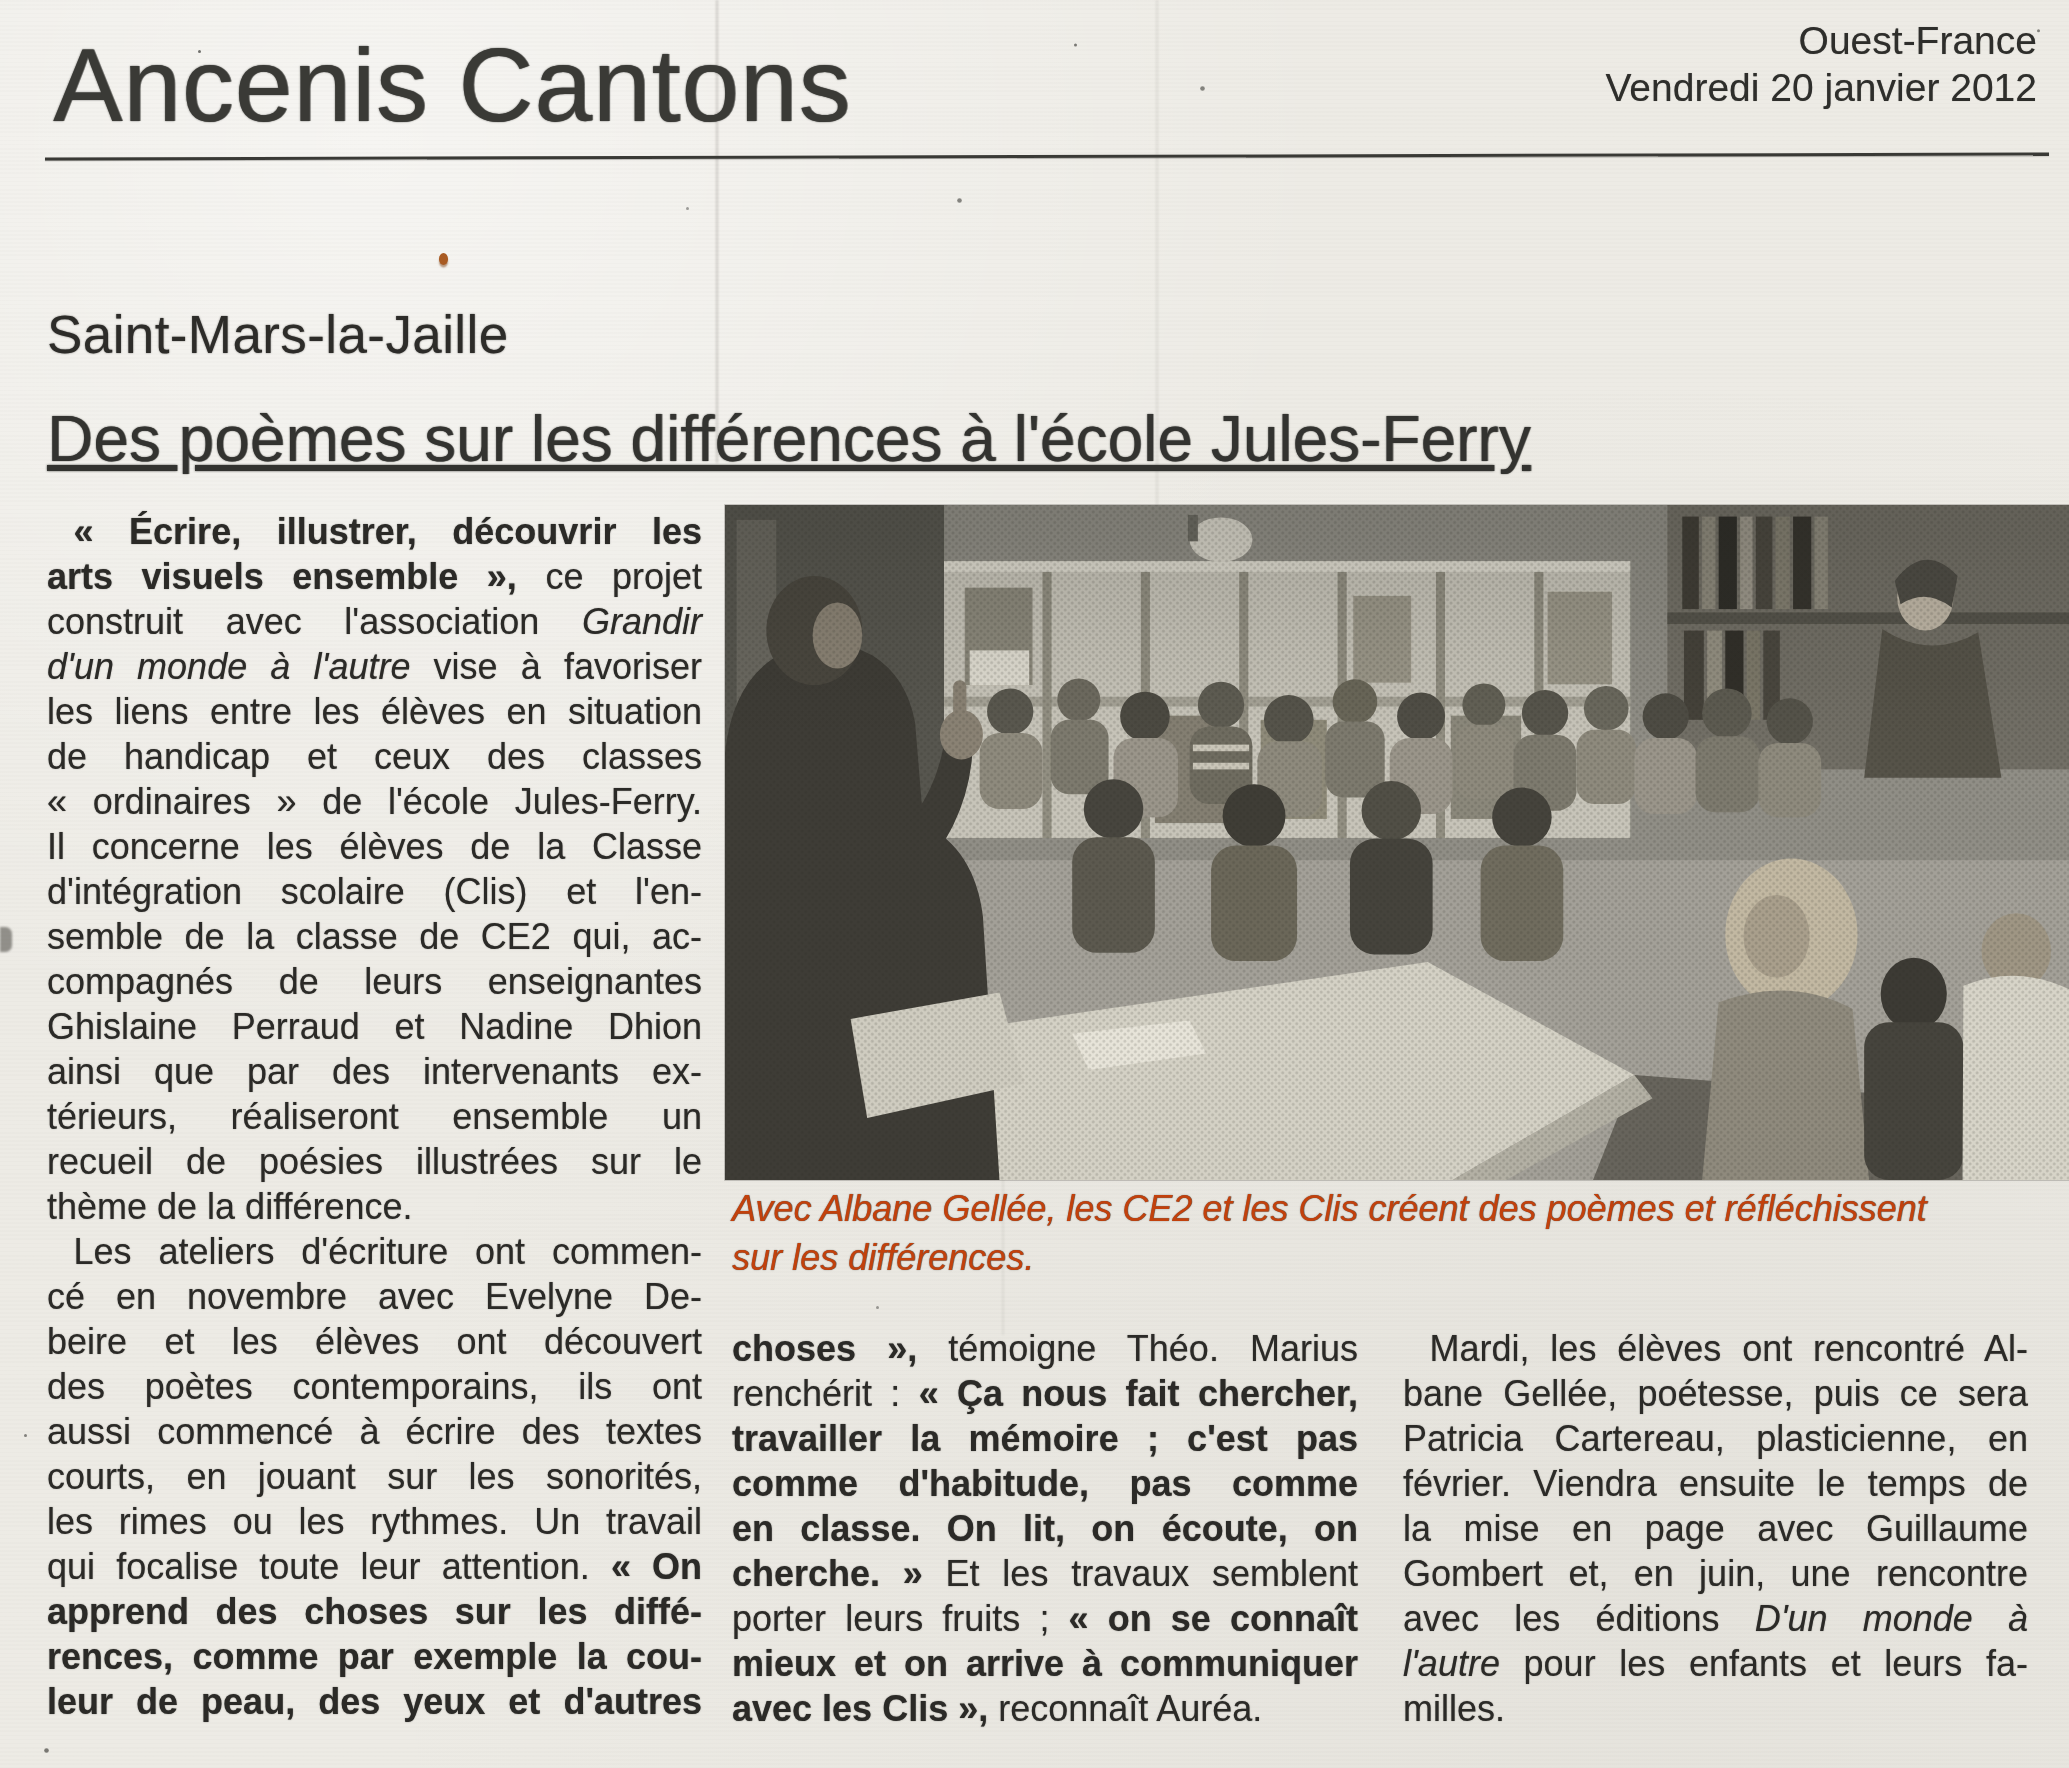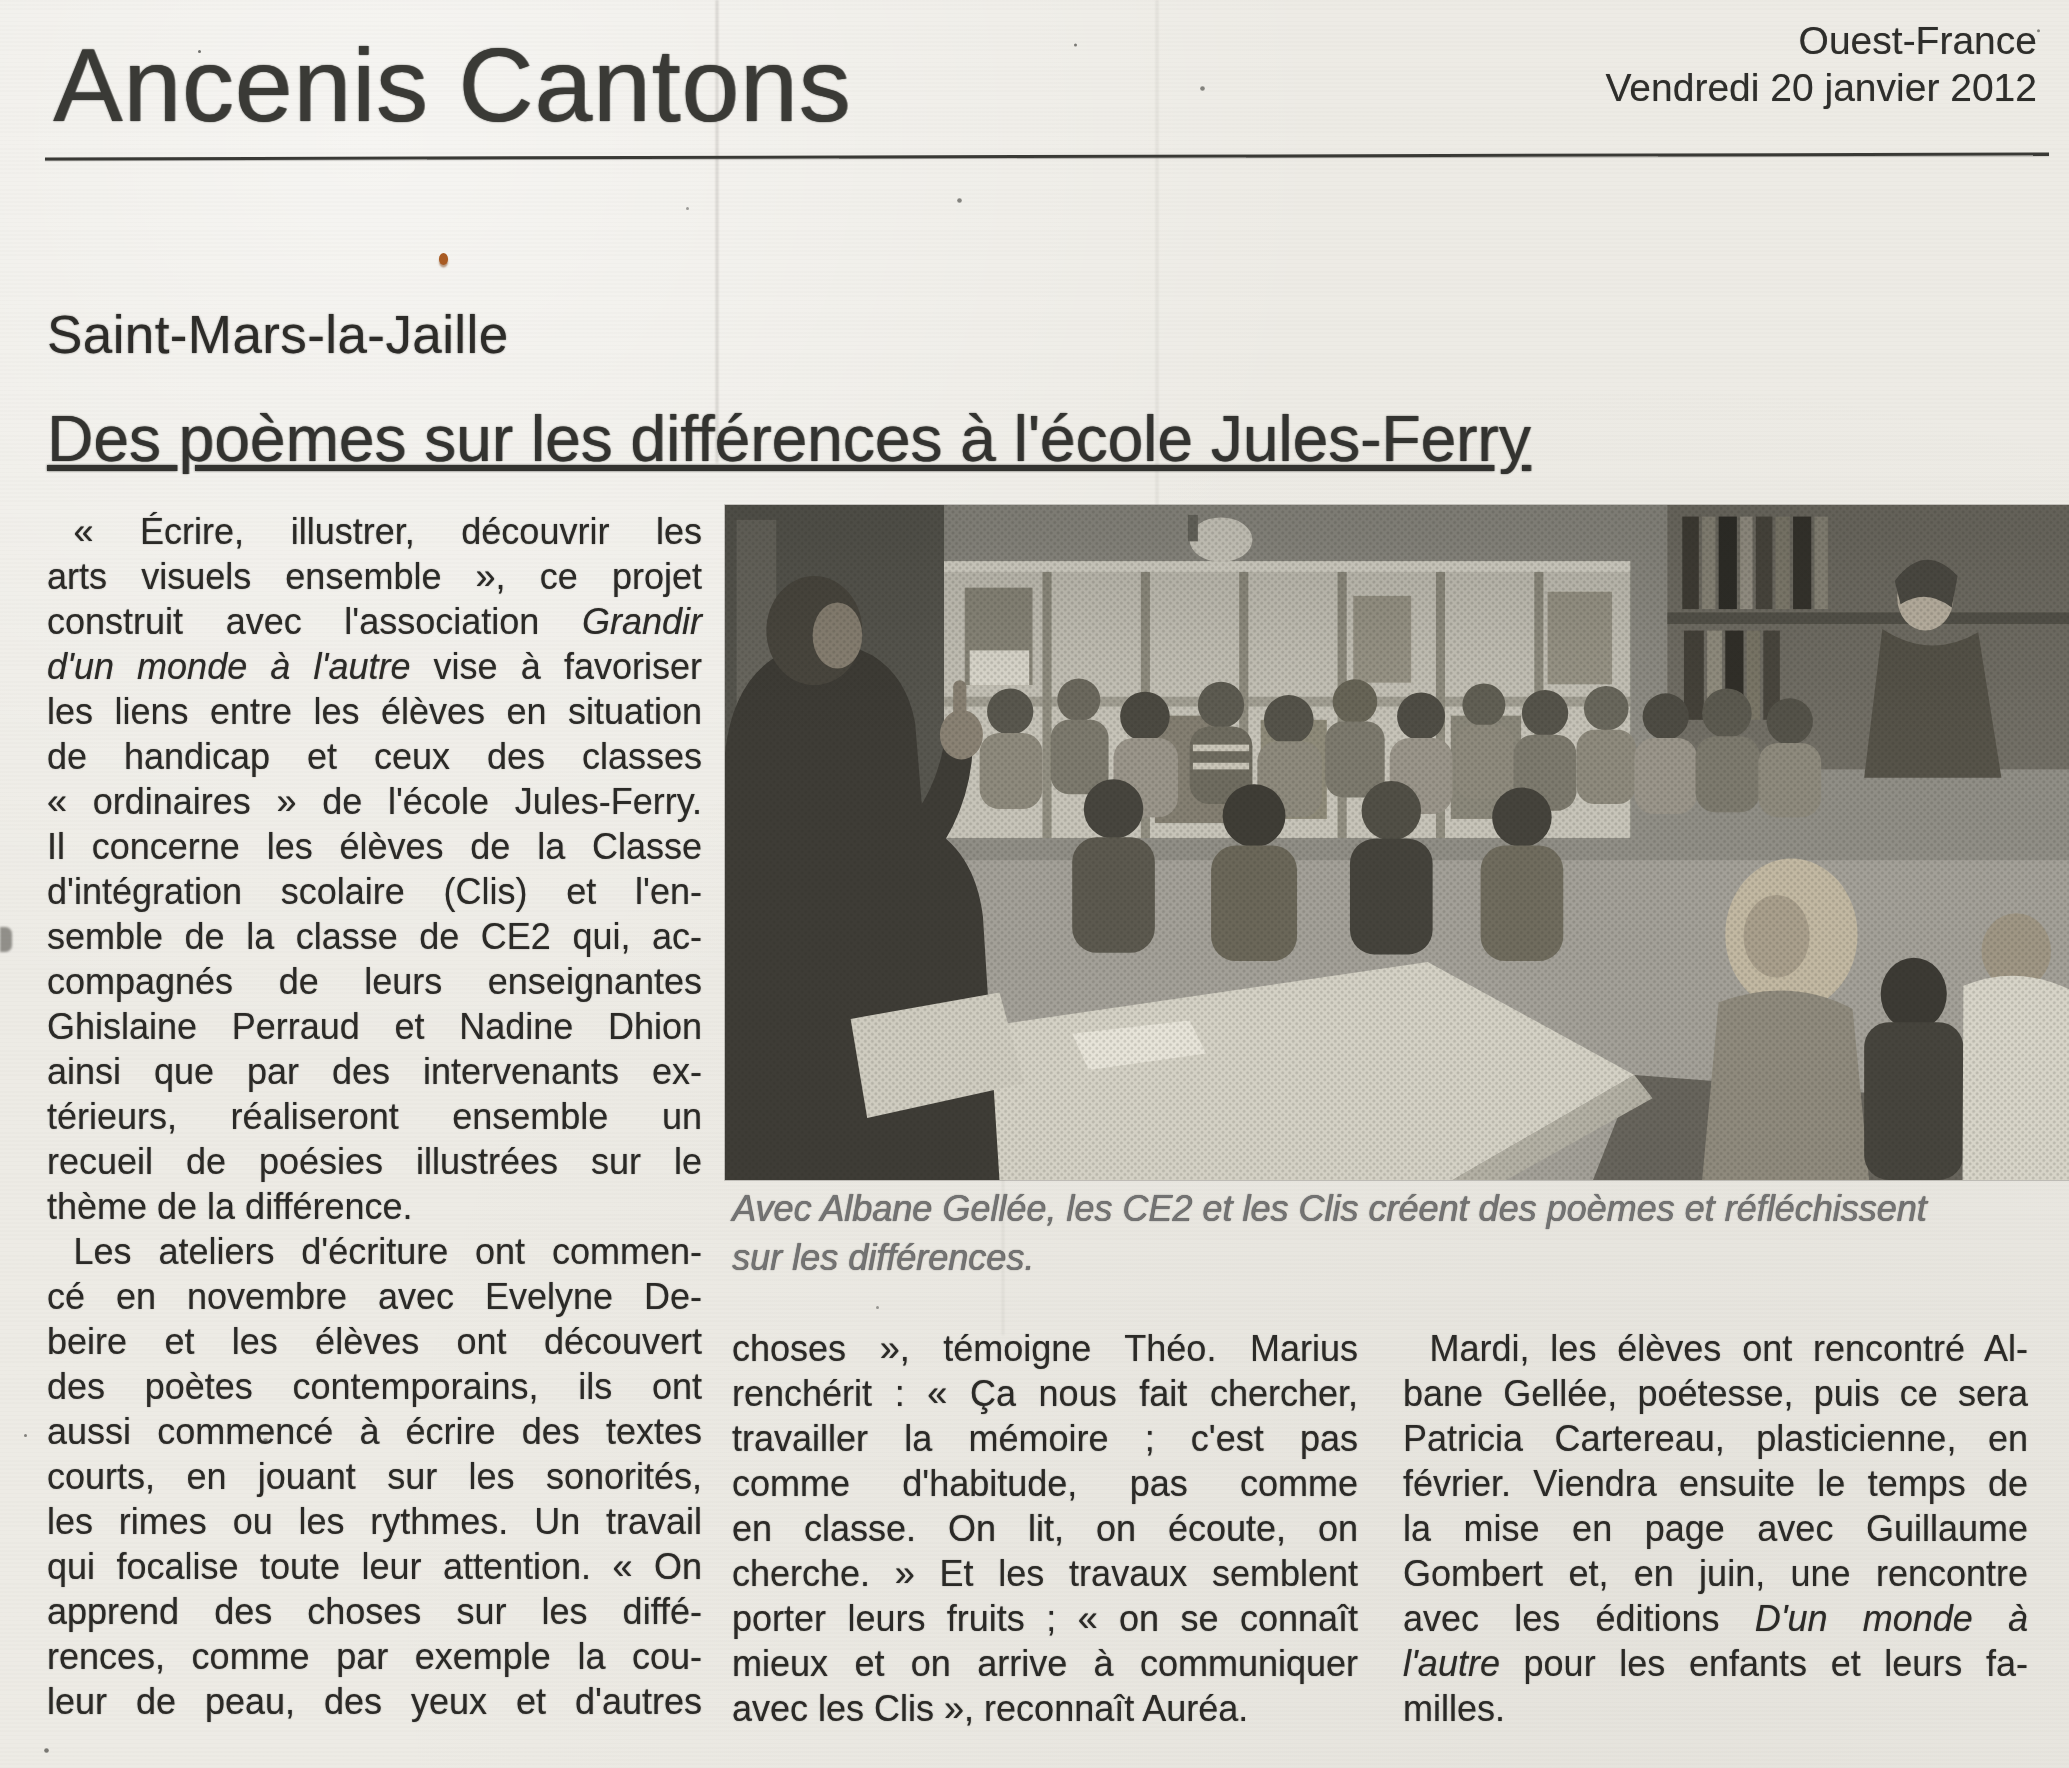--- a/index.html
+++ b/index.html
@@ -68,31 +68,31 @@
   
   .col{position:absolute;font-size:36px;line-height:45px;color:#2b2a27;
     text-shadow:0 0 1.2px rgba(43,42,39,.55);}
   #col-left{left:47px;top:509px;width:655px;}
   #col-middle{left:732px;top:1326px;width:626px;}
   #col-right{left:1403px;top:1326px;width:625px;}
   .ln{text-align:justify;text-align-last:justify;-moz-text-align-last:justify;
     white-space:nowrap;height:45px;}
   .ln.last{text-align-last:left;-moz-text-align-last:left;}
   .ln.ind{text-indent:26.5px;}
-  .b{font-weight:400;text-shadow:0 0 1.3px rgba(32,31,28,.6);}
+  .b{font-weight:700;text-shadow:0 0 1.3px rgba(32,31,28,.6);}
   .i{font-style:italic;}
 
   
   #photo-figure{position:absolute;left:725px;top:505px;width:1345px;height:675px;margin:0;
     background:#9d9b93;box-shadow:0 0 0 0.8px rgba(80,78,72,.35);}
   #photo-figure svg{display:block;width:100%;height:100%;}
 
   
   #photo-caption{position:absolute;left:732px;top:1184px;width:1314px;
-    font-size:36px;line-height:49px;font-style:italic;color:#737373;
+    font-size:36px;line-height:49px;font-style:italic;color:#c2410c;
     text-shadow:0 0 1.3px rgba(44,43,40,.65),0.6px 0 0 rgba(44,43,40,.5);}
 </style>
 </head>
 <body style="--paper: #edebe5; --ink: #2b2a27;">
 
 <div class="grain"></div>
 <div class="crease" id="crease1"></div>
 <div class="crease" id="crease2"></div>
 <div class="crease" id="crease3"></div>
 <div class="speck-orange"></div>

